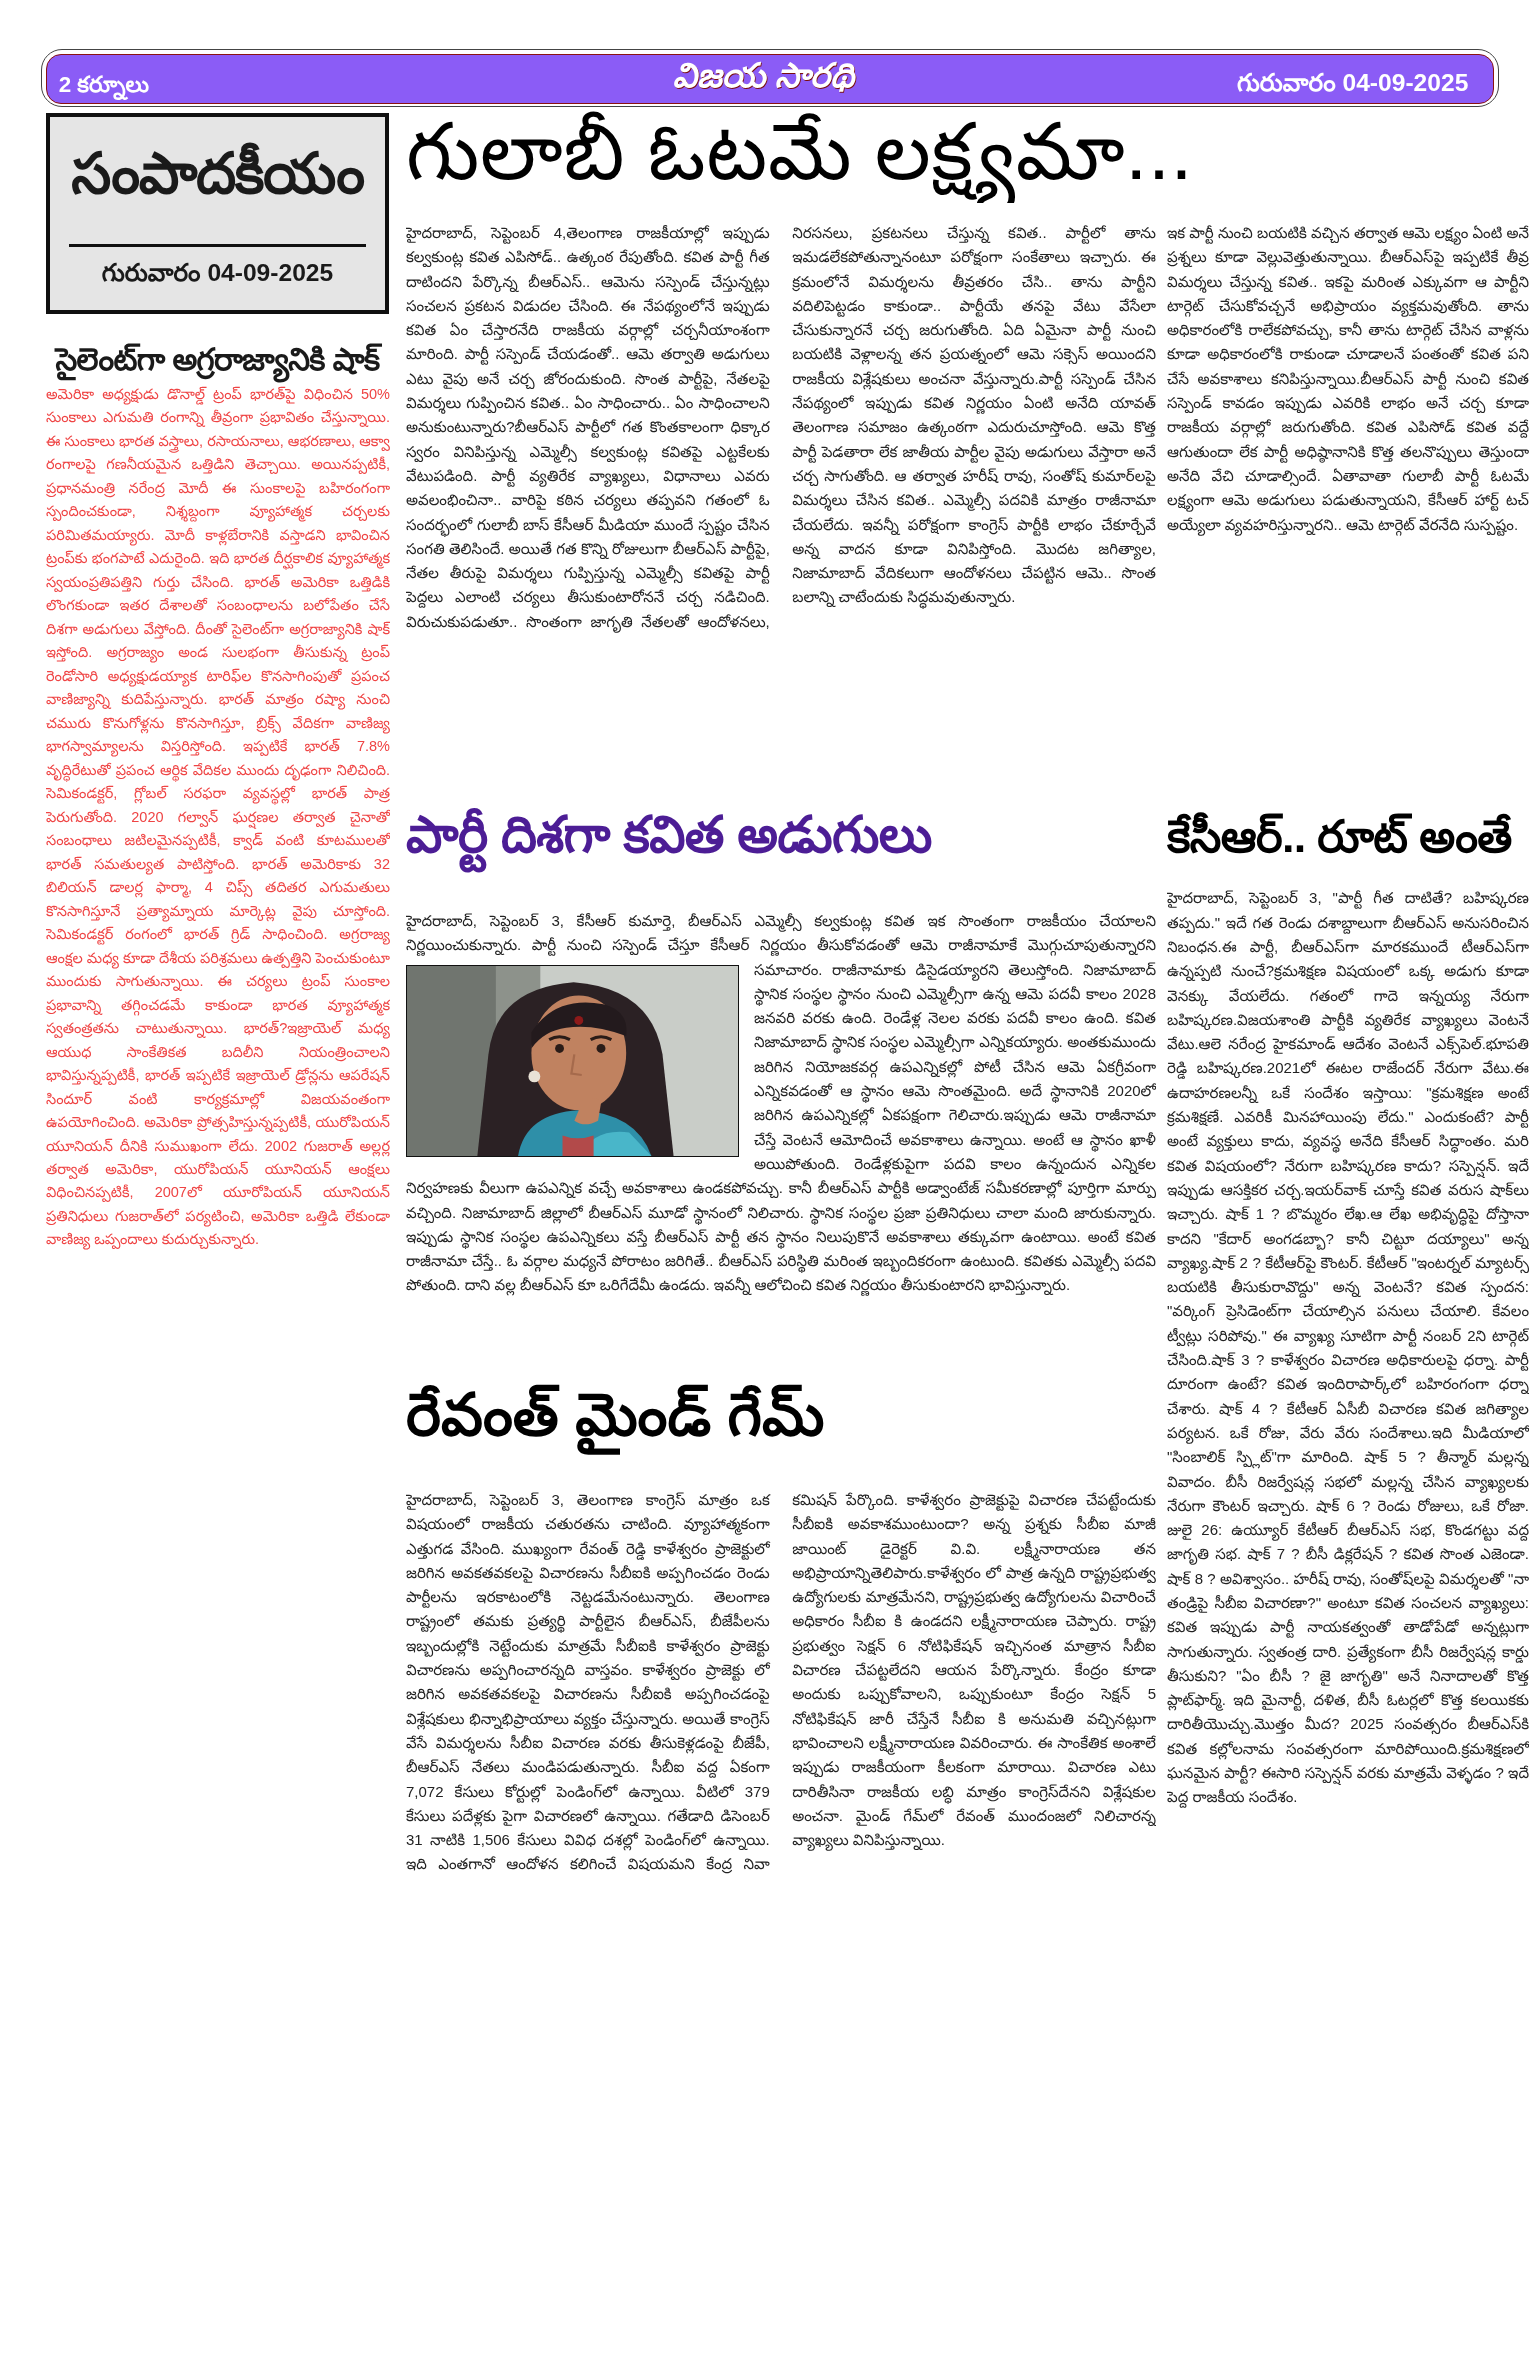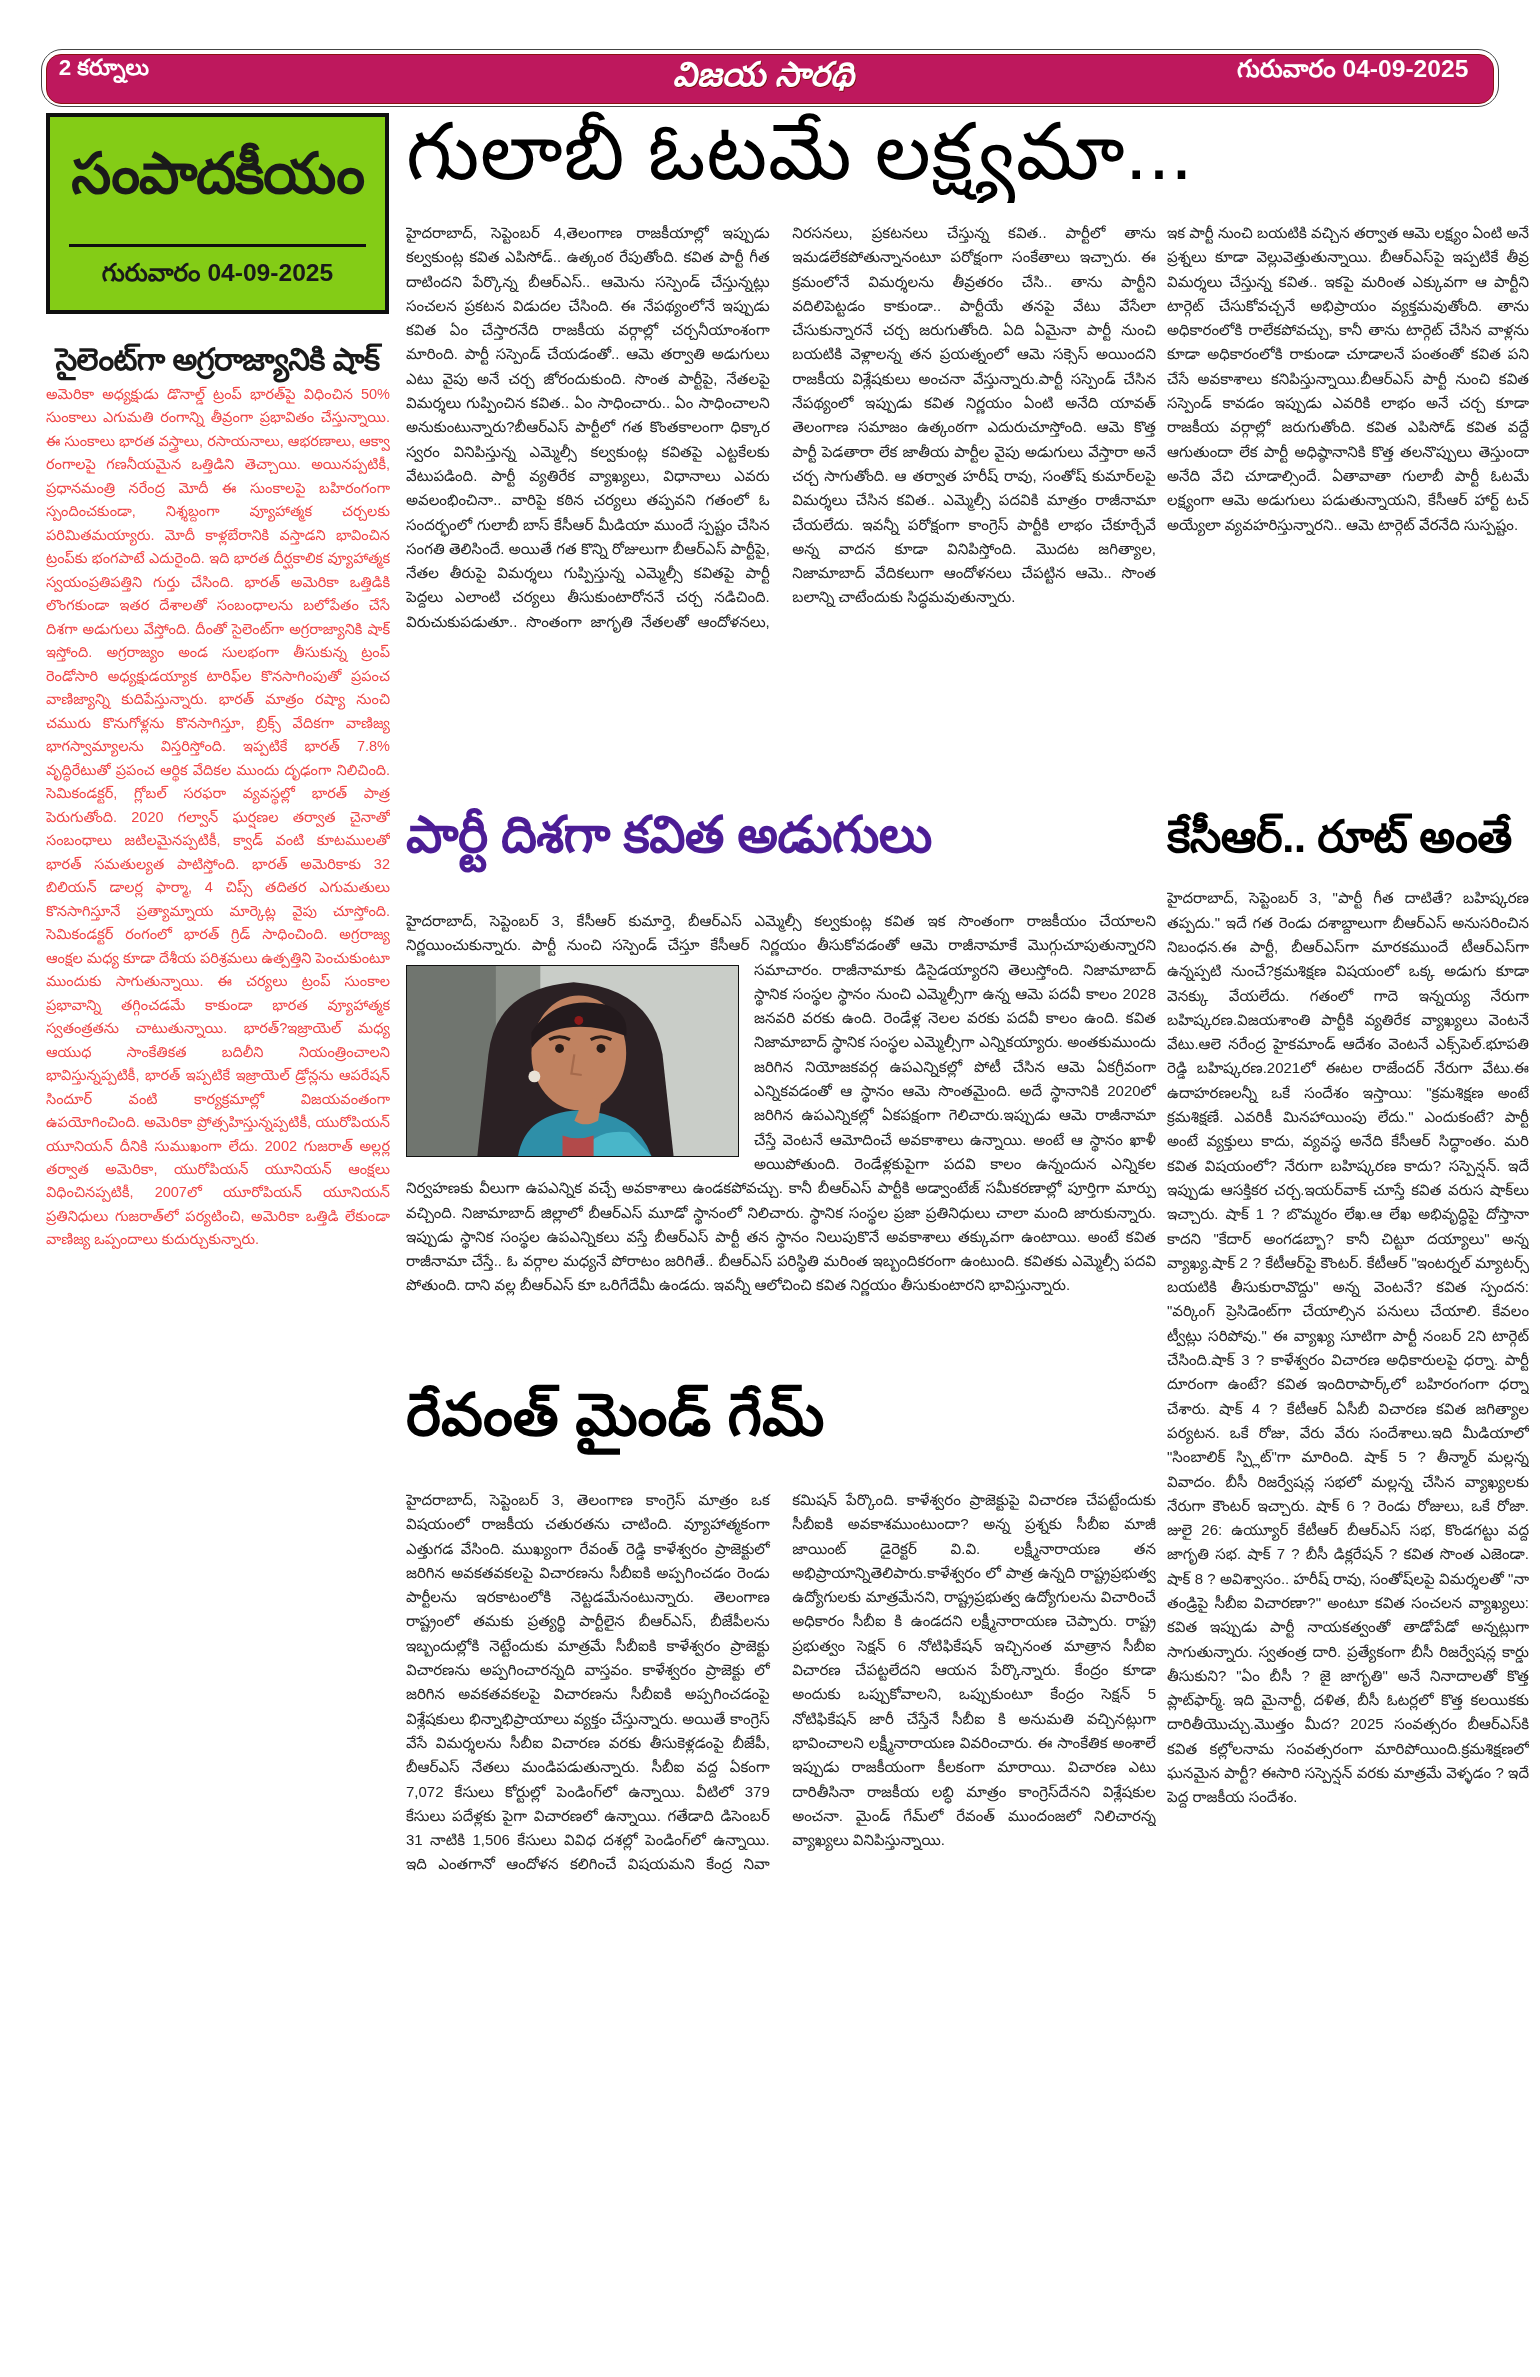--- a/index.html
+++ b/index.html
@@ -2,29 +2,29 @@
 <html style="font-size:12px"><head>
 <meta charset="utf-8">
 <style>
   html,body{margin:0;padding:0;background:#e9e9e9;}
   .page{position:relative;width:1541px;height:2377px;background:#ffffff;margin:0 auto;
         font-family:"Liberation Sans",sans-serif;color:#1a1a1a;overflow:hidden;
         box-shadow:0 0 4.5px rgba(0,0,0,.4);}
   
   .masthead-wrap{position:absolute;left:41px;top:49px;width:1458px;height:58px;
         border:1.5px solid #444;border-radius:21px;padding:3.7px;box-sizing:border-box;background:#fff;}
-  .masthead{height:100%;background:#be185d;border:0.7px solid #8a1212;border-radius:15px;
-        display:flex;align-items:flex-start;color:#fff;}
+  .masthead{height:100%;background:#8b5cf6;border:0.7px solid #8a1212;border-radius:15px;
+        display:flex;align-items:flex-end;color:#fff;}
   .m-left{width:24%;padding-left:12px;font-size:22.4px;font-weight:bold;}
   .m-center{flex:1;text-align:center;font-size:34px;font-weight:900;font-style:italic;
         text-shadow:0.7px 0.7px 0 #7a0e0e;}
   .m-right{width:24%;text-align:right;padding-right:25px;font-size:24.6px;font-weight:bold;}
   
   .ed-box{position:absolute;left:46px;top:113px;width:343px;height:201px;
-        border:4.5px solid #101010;box-sizing:border-box;background:#84cc16;}
+        border:4.5px solid #101010;box-sizing:border-box;background:#e5e5e5;}
   .ed-title{margin-top:22.4px;text-align:center;font-size:57px;font-weight:bold;
         font-family:"DejaVu Serif","Liberation Serif",serif;letter-spacing:-1.5px;}
   .ed-divider{border-top:3px solid #101010;margin:22.4px 19.4px 0 19.4px;}
   .ed-date{margin-top:12px;text-align:center;font-size:24.6px;font-weight:bold;}
   .ed-headline{position:absolute;left:43px;top:330px;width:349px;text-align:center;
         font-size:31px;font-weight:900;letter-spacing:-0.7px;margin-top:12px;}
   .ed-body{position:absolute;left:46px;top:383px;width:344px;height:1961px;
         font-size:14.5px;line-height:1.62;text-align:justify;color:#ef4444;overflow:hidden;}
   
   .lead-headline{position:absolute;left:406px;top:106px;width:1124px;height:97px;

